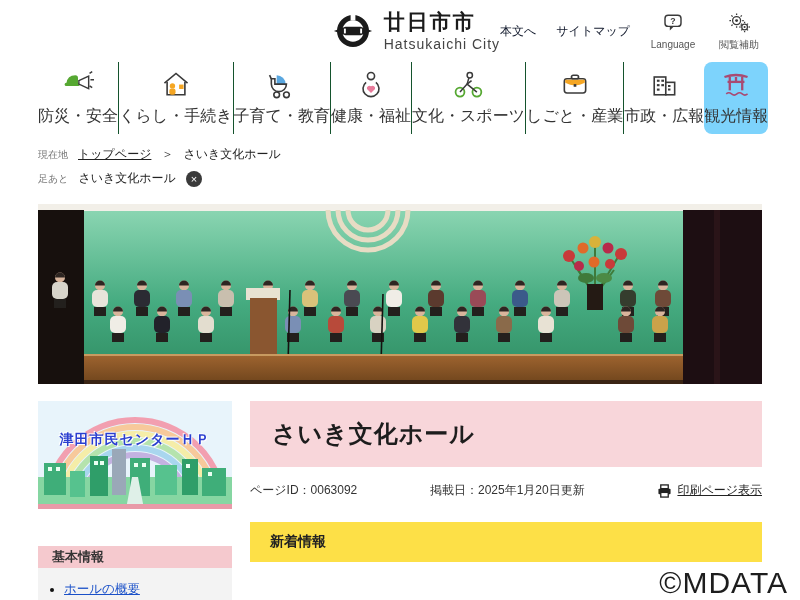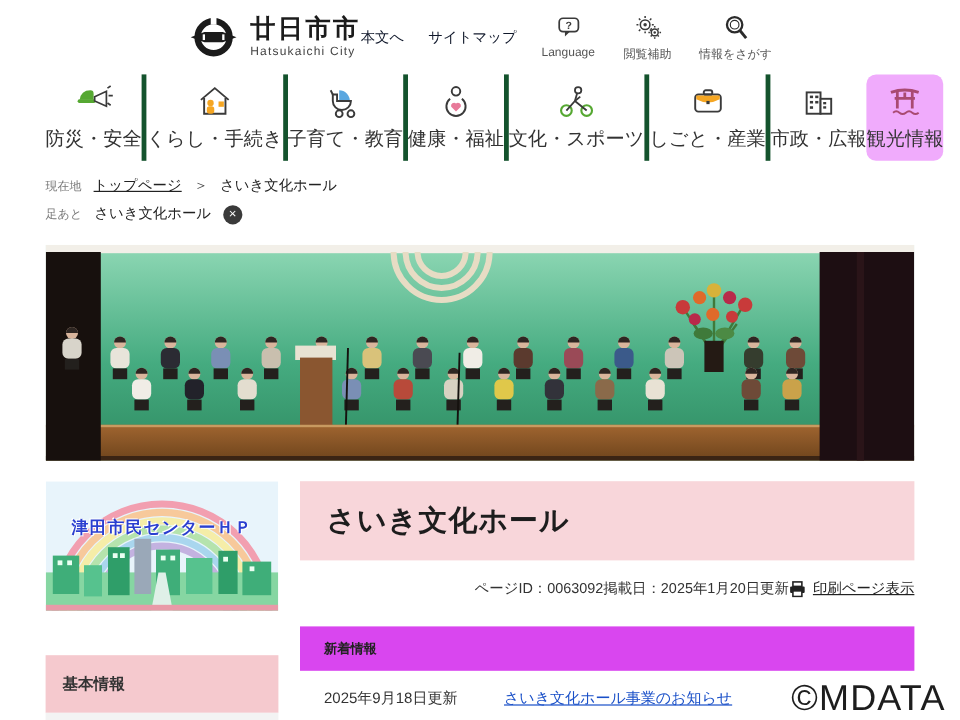--- a/index.html
+++ b/index.html
@@ -4,38 +4,38 @@
 <style>
   * { margin:0; padding:0; box-sizing:border-box; }
   html,body { width:800px; height:600px; overflow:hidden; }
   body {
     font-family:"Liberation Sans","DejaVu Sans",sans-serif;
     background:#fff; color:#222; position:relative;
   }
   .page { width:800px; height:600px; position:relative; overflow:hidden; }
 
   
-  .header { height:62px; padding:0 38px; display:flex; align-items:center; justify-content:center; }
+  .header { height:62px; padding:0 38px; display:flex; align-items:center; justify-content:flex-end; }
   .brand { display:flex; align-items:center; gap:10px; }
   .brand-emblem { width:42px; height:42px; }
   .brand-name { font-size:21px; font-weight:bold; letter-spacing:2px; color:#1b1b1b; line-height:1.1; }
-  .brand-sub { font-size:10px; color:#444; letter-spacing:1px; margin-top:2px; }
+  .brand-sub { font-size:14px; color:#444; letter-spacing:1px; margin-top:2px; }
   .header-utils { display:flex; align-items:center; gap:20px; }
   .util-link { font-size:12px; color:#0f172a; cursor:pointer; white-space:nowrap; }
   .tool-btn { display:flex; flex-direction:column; align-items:center; gap:3px; cursor:pointer; min-width:46px; }
   .tool-btn svg { width:24px; height:24px; }
   .tool-label { font-size:10px; color:#555; white-space:nowrap; }
 
   
   .nav { margin:0 38px; display:flex; height:72px; align-items:stretch; }
   .nav-item { flex:1 1 0; display:flex; flex-direction:column; align-items:center; justify-content:center; gap:5px; cursor:pointer; position:relative; }
-  .nav-item + .nav-item { border-left:4px solid #14532d; }
+  .nav-item + .nav-item { border-left:1px solid #14532d; }
   .nav-item svg { width:36px; height:32px; }
   .nav-label { font-size:16px; color:#333; white-space:nowrap; }
-  .nav-item.active { background:#f0abfc; border-radius:8px; border-left:none; }
+  .nav-item.active { background:#7dd3fc; border-radius:8px; border-left:none; }
 
   
   .crumbs { margin:12px 38px 0; font-size:12px; }
   .crumb-row { display:flex; align-items:center; gap:10px; margin-bottom:7px; }
   .crumb-tag { font-size:10px; color:#777; }
   .crumb-link { color:#222; text-decoration:underline; cursor:pointer; }
   .crumb-sep { color:#444; }
   .crumb-cur { color:#222; }
   .foot-close { width:16px; height:16px; border-radius:50%; background:#3a3a3a; color:#fff;
     font-size:11px; line-height:16px; text-align:center; cursor:pointer; display:inline-block; }
@@ -45,33 +45,33 @@
   .hero svg { display:block; width:724px; height:180px; }
 
   
   .content { margin:17px 38px 0; display:flex; gap:18px; align-items:flex-start; }
   .sidebar { width:194px; flex:none; }
   .side-banner { width:194px; height:136px; position:relative; overflow:hidden; cursor:pointer; }
   .side-banner svg { display:block; }
   .side-banner-text { position:absolute; top:30px; left:0; right:0; text-align:center;
     font-size:14px; font-weight:bold; color:#2b3fd0; letter-spacing:1px;
     text-shadow:1px 1px 0 #fff, -1px -1px 0 #fff; }
-  .side-head { margin-top:9px; background:#f5c9ce; padding:15px 14px; font-size:13px; font-weight:bold; color:#333; }
+  .side-head { margin-top:9px; background:#f5c9ce; padding:2px 14px; font-size:13px; font-weight:bold; color:#333; }
   .side-body { background:#f3f3f3; padding:13px 10px 40px 26px; min-height:60px; }
   .side-body li { font-size:12.5px; margin-bottom:14px; color:#111; }
   .side-link { color:#1a50c8; text-decoration:underline; cursor:pointer; }
 
   
   .main { flex:1 1 auto; min-width:0; }
   .title-band { background:#f8d6da; padding:17px 22px; }
   .page-title { font-size:24px; font-weight:bold; color:#1d1d1d; letter-spacing:1px; }
-  .meta-row { display:flex; justify-content:flex-end; align-items:center; margin-top:15px; font-size:12px; color:#333; }
+  .meta-row { display:flex; justify-content:space-between; align-items:center; margin-top:15px; font-size:12px; color:#333; }
   .print-link { display:flex; align-items:center; gap:5px; cursor:pointer; }
   .print-link span { text-decoration:underline; color:#222; }
-  .news-head { margin-top:23px; background:#d946ef; padding:11px 20px; font-size:11px; font-weight:bold; color:#222;font-family:Liberation Serif, serif; }
+  .news-head { margin-top:23px; background:#fde047; padding:11px 20px; font-size:14px; font-weight:bold; color:#222;font-family:Liberation Serif, serif; }
   .news-body { padding:15px 20px 0; }
   .news-row { display:flex; gap:22px; margin-bottom:14px; align-items:baseline; }
   .news-date { flex:none; width:128px; font-size:12.5px; color:#333; }
   .news-link { font-size:12.5px; color:#1a50c8; text-decoration:underline; cursor:pointer; }
 
   .watermark { position:absolute; right:12px; bottom:0; font-size:30px; color:#1d1d1d; letter-spacing:1px; }
 </style>
 </head>
 <body>
 
@@ -116,28 +116,20 @@
             <g>
               <circle cx="22" cy="20" r="3.6"></circle>
               <path d="M22 15 v-1.6 M22 25 v1.6 M17 20 h-1.6 M27 20 h1.6 M19 17 l-1.2-1.2 M25 17 l1.2-1.2 M19 23 l-1.2 1.2 M25 23 l1.2 1.2"></path>
               <circle cx="22" cy="20" r="1.3" fill="#3a3a3a" stroke="none"></circle>
             </g>
           </g>
         </svg>
         <span class="tool-label">閲覧補助</span>
       </div>
 
-      <div class="tool-btn">
-        <svg viewBox="0 0 30 30">
-          <circle cx="14" cy="12" r="8" fill="none" stroke="#2b2b2b" stroke-width="2.4"></circle>
-          <circle cx="14" cy="12" r="4.5" fill="none" stroke="#2b2b2b" stroke-width="1.2"></circle>
-          <line x1="19.5" y1="18" x2="26" y2="26" stroke="#2b2b2b" stroke-width="3"></line>
-        </svg>
-        <span class="tool-label">情報をさがす</span>
-      </div>
     </div>
   </div>
 
   <div class="nav">
     <div class="nav-item">
       <svg viewBox="0 0 36 36">
         <path d="M5 16 q1 -9 10 -9 q3 0 3 3 l0 6 z" fill="#56a832"></path>
         <rect x="3" y="15.5" width="17" height="3.5" rx="1.7" fill="#56a832"></rect>
         <polygon points="19,13 30,8 30,22 19,17" fill="#fff" stroke="#3a3a3a" stroke-width="1.6"></polygon>
         <path d="M31 5 l3 -2 M32 12 h4 M31 19 l3 2" stroke="#3a3a3a" stroke-width="1.6" fill="none"></path>
@@ -407,24 +399,17 @@
           <svg width="15" height="14" viewBox="0 0 16 15">
             <rect x="4" y="1" width="8" height="4" fill="none" stroke="#222" stroke-width="1.4"></rect>
             <rect x="1.5" y="5" width="13" height="6" rx="1" fill="#222"></rect>
             <rect x="4" y="9" width="8" height="5" fill="#fff" stroke="#222" stroke-width="1.4"></rect>
           </svg>
           <span>印刷ページ表示</span>
         </span>
       </div>
 
       <div class="news-head">新着情報</div>
-      <div class="news-body">
-        <div class="news-row">
-          <span class="news-date">2025年9月18日更新</span>
-          <span class="news-link">さいき文化ホール事業のお知らせ</span>
-        </div>
-
-      </div>
     </div>
   </div>
 
   <div class="watermark">©MDATA</div>
 </div>
 
 </body></html>

